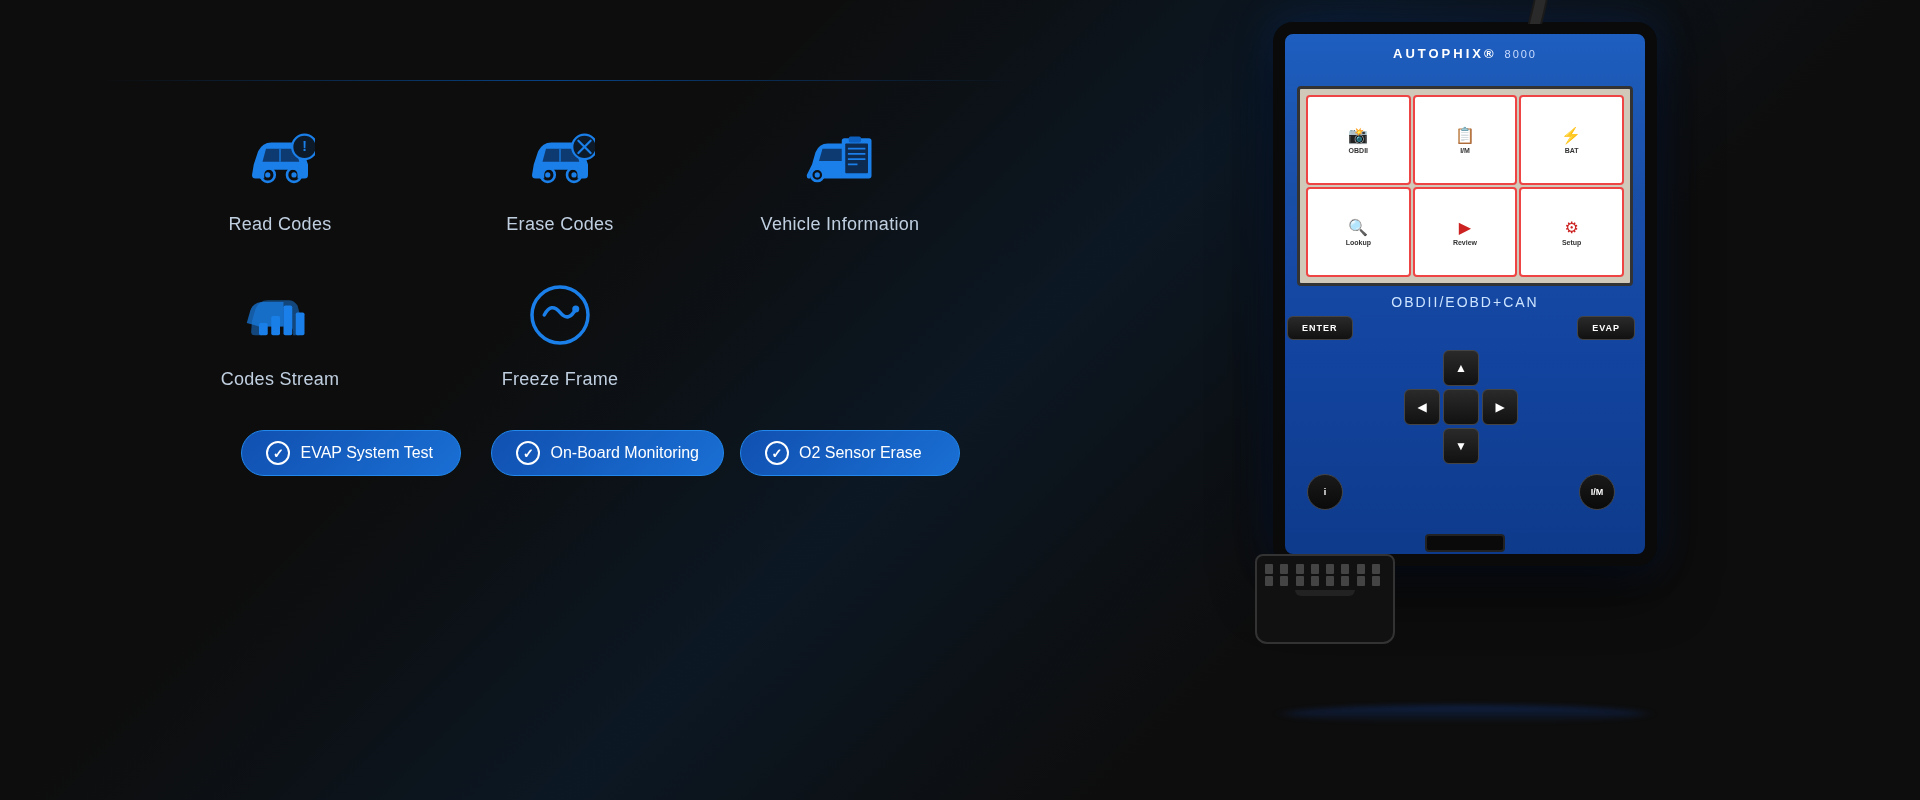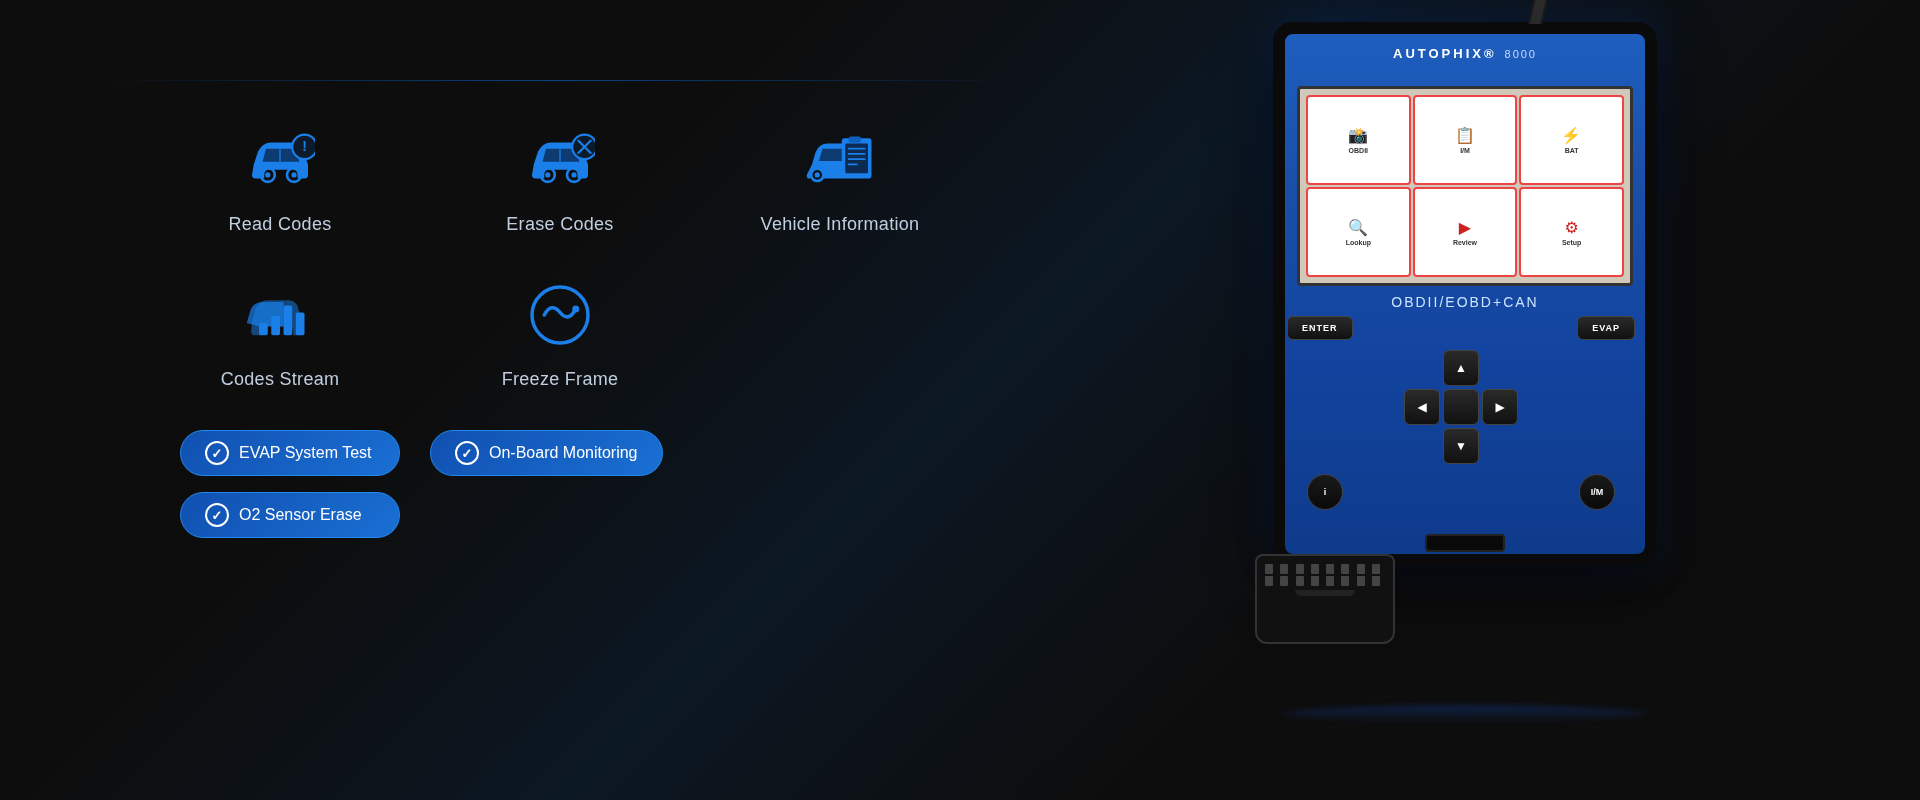--- a/index.html
+++ b/index.html
@@ -80,21 +80,21 @@
       color: #c0cfe0;
       font-size: 18px;
       font-weight: 400;
       text-align: center;
       letter-spacing: 0.3px;
     }
 
     
     .badges-area {
       display: flex;
-      flex-direction: column;
+      flex-direction: row;
       gap: 16px;
       margin-top: 10px;
       justify-content: flex-end;
     }
 
     .badges-row {
       display: flex;
       gap: 30px;
     }
 

